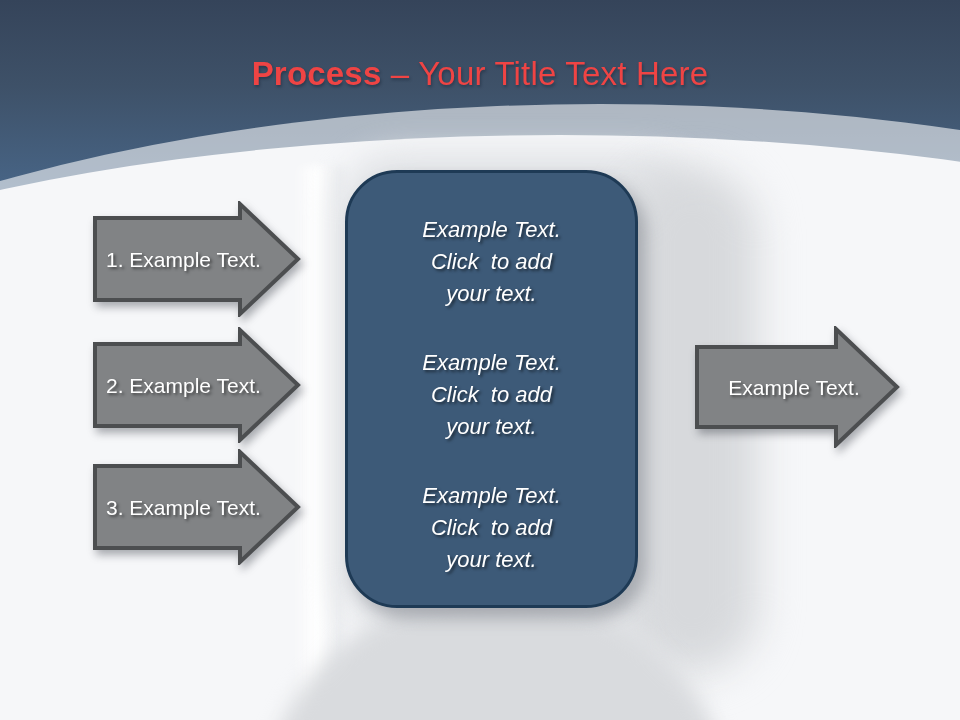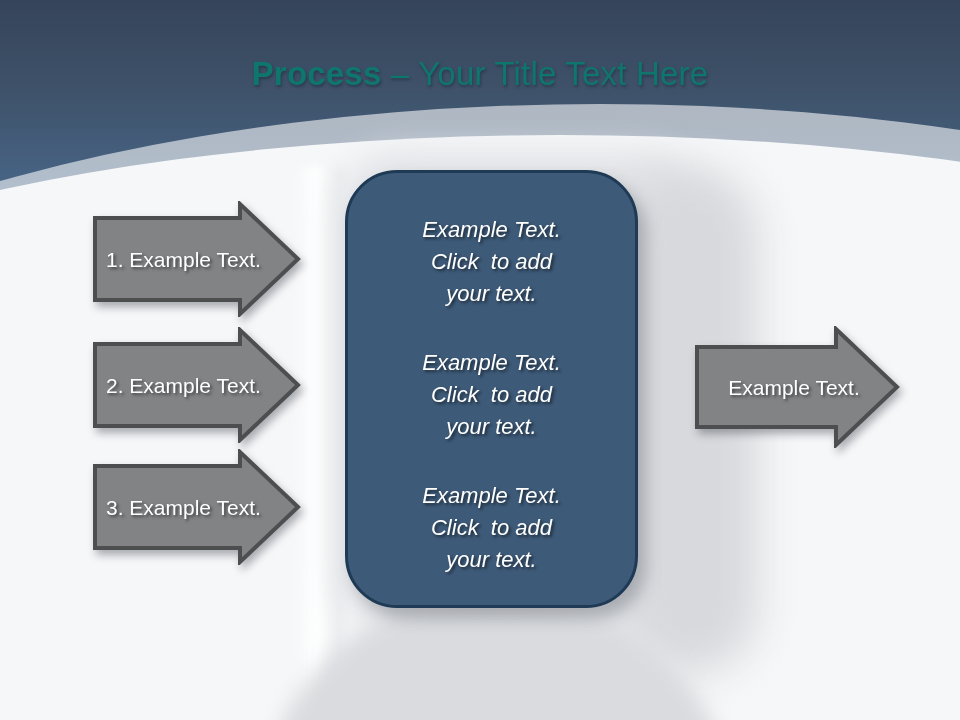--- a/index.html
+++ b/index.html
@@ -56,21 +56,21 @@
     left: 262px; top: 592px; width: 470px; height: 440px;
     border-radius: 50%;
     background: #d9dbde;
     filter: blur(10px);
   }
 
   
   .slide-title {
     position: absolute; left: 0; top: 55px; width: 960px;
     text-align: center;
-    color: #0f766e;
+    color: #ef4444;
     font-size: 33px;
     letter-spacing: 0.2px;
     text-shadow: 1px 2px 3px rgba(15,25,40,0.4);
     white-space: pre-wrap;
   }
   .slide-title .t-bold { font-weight: 700; }
   .slide-title .t-reg  { font-weight: 400; }
 
   
   .arrow-svg {

